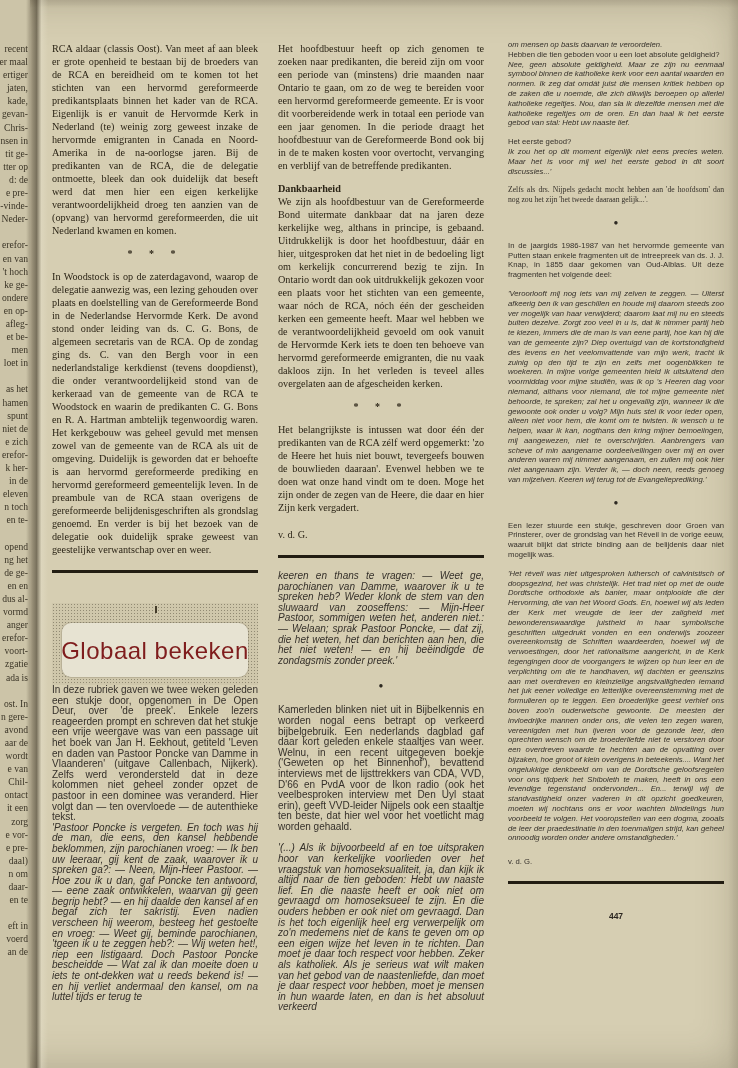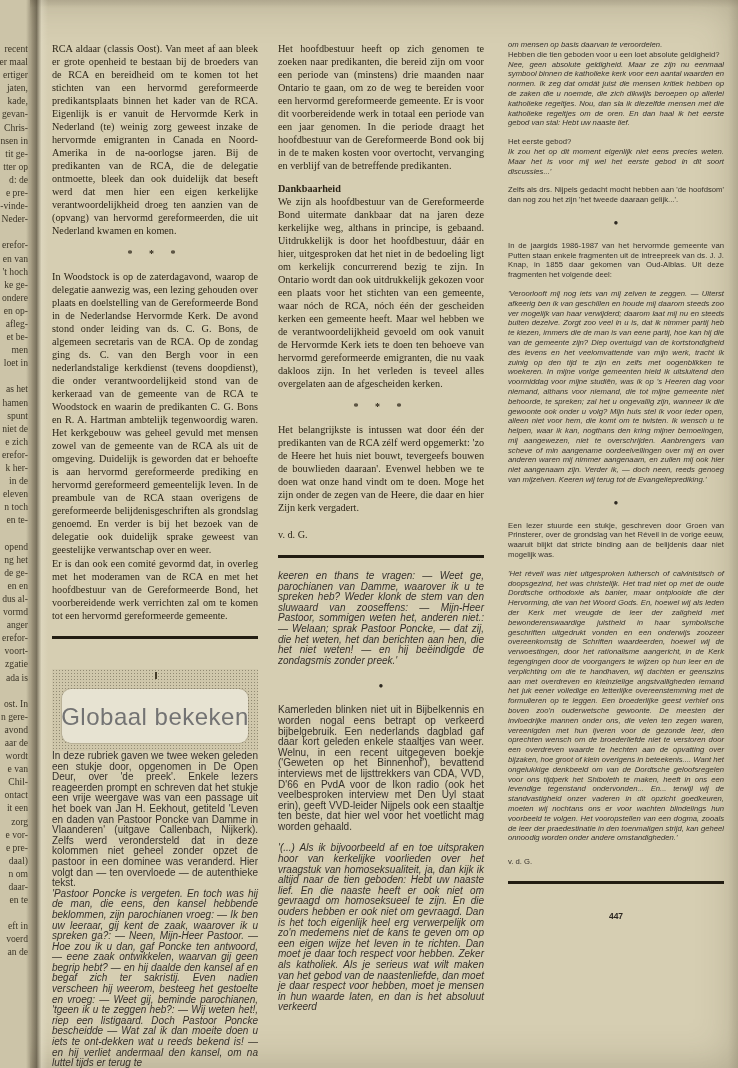--- a/index.html
+++ b/index.html
@@ -47,21 +47,21 @@
     background-size:3px 3px;}
   .globaal-header .artifact{position:absolute;left:50%;top:3px;width:2px;height:7px;
     background:#443c2a;}
   .title-plate{
     position:absolute;left:10px;right:10px;top:20px;bottom:8px;
     background:#e7e3d2;border-radius:9px;
     display:flex;align-items:center;justify-content:center;
     box-shadow:0 0 0 1px rgba(120,112,90,.25);
   }
   .title-plate span{
-    font-family:"Liberation Sans",sans-serif;font-size:24px;color:#737373;
+    font-family:"Liberation Sans",sans-serif;font-size:24px;color:#7f1d1d;
     letter-spacing:.5px;white-space:nowrap;
   }
   .sans{font-family:"Liberation Sans",sans-serif;font-size:10px;line-height:10.6px;
         color:#35302a;}
   .it{font-style:italic;}
   .col3 .q{font-style:italic;}
   .col3 .r{font-style:normal;}
   .col3 p{margin:0;}
   .col3 .blk{margin-bottom:9px;}
   .pagenum{font-family:"Liberation Sans",sans-serif;font-weight:bold;
@@ -145,21 +145,20 @@
 eft in
 voerd
 an de</div>
   </div>
   <div class="binding"></div>
 
   <div class="col col1">
     <p>RCA aldaar (classis Oost). Van meet af aan bleek er grote openheid te bestaan bij de broeders van de RCA en bereidheid om te komen tot het stichten van een hervormd gereformeerde predikantsplaats binnen het kader van de RCA. Eigenlijk is er vanuit de Hervormde Kerk in Nederland (te) weinig zorg geweest inzake de hervormde emigranten in Canada en Noord-Amerika in de na-oorlogse jaren. Bij de predikanten van de RCA, die de delegatie ontmoette, bleek dan ook duidelijk dat beseft werd dat men hier een eigen kerkelijke verantwoordelijkheid droeg ten aanzien van de (opvang) van hervormd gereformeerden, die uit Nederland kwamen en komen.</p>
     <div class="star-sep">* * *</div>
     <p>In Woodstock is op de zaterdagavond, waarop de delegatie aanwezig was, een lezing gehouden over plaats en doelstelling van de Gereformeerde Bond in de Nederlandse Hervormde Kerk. De avond stond onder leiding van ds. C. G. Bons, de algemeen secretaris van de RCA. Op de zondag ging ds. C. van den Bergh voor in een nederlandstalige kerkdienst (tevens doopdienst), die onder verantwoordelijkeid stond van de kerkeraad van de gemeente van de RCA te Woodstock en waarin de predikanten C. G. Bons en R. A. Hartman ambtelijk tegenwoordig waren. Het kerkgebouw was geheel gevuld met mensen zowel van de gemeente van de RCA als uit de omgeving. Duidelijk is geworden dat er behoefte is aan hervormd gereformeerde prediking en hervormd gereformeerd gemeentelijk leven. In de preambule van de RCA staan overigens de gereformeerde belijdenisgeschriften als grondslag genoemd. En verder is bij het bezoek van de delegatie ook duidelijk sprake geweest van geestelijke verwantschap over en weer.</p>
-    <p style="margin-top:1px;">Er is dan ook een comité gevormd dat, in overleg met het moderamen van de RCA en met het hoofdbestuur van de Gereformeerde Bond, het voorbereidende werk verrichten zal om te komen tot een hervormd gereformeerde gemeente.</p>
     <div class="rule"></div>
 
     <div class="globaal-header">
       <div class="artifact"></div>
       <div class="title-plate">
         <span>Globaal bekeken</span>
       </div>
     </div>
 
     <p class="sans globaal-intro">In deze rubriek gaven we twee weken geleden een stukje door, opgenomen in De Open Deur, over 'de preek'. Enkele lezers reageerden prompt en schreven dat het stukje een vrije weergave was van een passage uit het boek van Jan H. Eekhout, getiteld 'Leven en daden van Pastoor Poncke van Damme in Vlaanderen' (uitgave Callenbach, Nijkerk). Zelfs werd verondersteld dat in deze kolommen niet geheel zonder opzet de pastoor in een dominee was veranderd. Hier volgt dan — ten overvloede — de autenthieke tekst.</p>
@@ -180,21 +179,21 @@
     <p class="sans">Kamerleden blinken niet uit in Bijbelkennis en worden nogal eens betrapt op verkeerd bijbelgebruik. Een nederlands dagblad gaf daar kort geleden enkele staaltjes van weer. Welnu, in een recent uitgegeven boekje ('Geweten op het Binnenhof'), bevattend interviews met de lijsttrekkers van CDA, VVD, D'66 en PvdA voor de Ikon radio (ook het veelbesproken interview met Den Uyl staat erin), geeft VVD-leider Nijpels ook een staaltje ten beste, dat hier wel voor het voetlicht mag worden gehaald.</p>
     <p class="sans it" style="margin-top:11px;">'(...) Als ik bijvoorbeeld af en toe uitspraken hoor van kerkelijke voorlieden over het vraagstuk van homoseksualiteit, ja, dan kijk ik altijd naar de tien geboden: Hebt uw naaste lief. En die naaste heeft er ook niet om gevraagd om homoseksueel te zijn. En die ouders hebben er ook niet om gevraagd. Dan is het toch eigenlijk heel erg verwerpelijk om zo'n medemens niet de kans te geven om op een eigen wijze het leven in te richten. Dan moet je daar toch respect voor hebben. Zeker als katholiek. Als je serieus wat wilt maken van het gebod van de naastenliefde, dan moet je daar respect voor hebben, moet je mensen in hun waarde laten, en dan is het absoluut verkeerd</p>
   </div>
 
   <div class="col col3">
     <p class="q">om mensen op basis daarvan te veroordelen.</p>
     <p class="r">Hebben die tien geboden voor u een loet absolute geldigheid?</p>
     <p class="q blk">Nee, geen absolute geldigheid. Maar ze zijn nu eenmaal symbool binnen de katholieke kerk voor een aantal waarden en normen. Ik zeg dat omdát juist die mensen kritiek hebben op de zaken die u noemde, die zich dikwijls beroepen op allerlei katholieke regeltjes. Nou, dan sla ik diezelfde mensen met die katholieke regeltjes om de oren. En dan haal ik het eerste gebod van stal: Hebt uw naaste lief.</p>
     <p class="r">Het eerste gebod?</p>
     <p class="q blk">Ik zou het op dit moment eigenlijk niet eens precies weten. Maar het is voor mij wel het eerste gebod in dit soort discussies...'</p>
-    <p class="r blk" style="">Zelfs als drs. Nijpels gedacht mocht hebben aan 'de hoofdsom' dan nog zou het zijn 'het tweede daaraan gelijk...'.</p>
+    <p class="r blk" style="font-family:Liberation Serif, serif;">Zelfs als drs. Nijpels gedacht mocht hebben aan 'de hoofdsom' dan nog zou het zijn 'het tweede daaraan gelijk...'.</p>
 
     <div class="bullet-sep">●</div>
 
     <p class="r blk">In de jaargids 1986-1987 van het hervormde gemeente van Putten staan enkele fragmenten uit de intreepreek van ds. J. J. Knap, in 1855 daar gekomen van Oud-Alblas. Uit deze fragmenten het volgende deel:</p>
     <p class="q blk">'Veroorlooft mij nog iets van mij zelven te zeggen. — Uiterst afkeerig ben ik van geschillen en houde mij daarom steeds zoo ver mogelijk van haar verwijderd; daarom laat mij nu en steeds buiten dezelve. Zorgt zoo veel in u is, dat ik nimmer partij heb te kiezen, immers die de man is van eene partij, hoe kan hij die van de gemeente zijn? Diep overtuigd van de kortstondigheid des levens en het veelomvattende van mijn werk, tracht ik zuinig op den tijd te zijn en zelfs met oogenblikken te woekeren. In mijne vorige gemeenten hield ik uitsluitend den voormiddag voor mijne studiën, was ik op 's Heeren dag voor niemand, althans voor niemand, die tot mijne gemeente niet behoorde, te spreken; zal het u ongevallig zijn, wanneer ik die gewoonte ook onder u volg? Mijn huis stel ik voor ieder open, alleen niet voor hem, die komt om te twisten. Ik wensch u te helpen, waar ik kan, nogthans den kring mijner bemoeiingen, mij aangewezen, niet te overschrijden. Aanbrengers van scheve of min aangename oordeelvellingen over mij en over anderen waren mij nimmer aangenaam, en zullen mij ook hier niet aangenaam zijn. Verder ik, — doch neen, reeds genoeg van mijzelven. Keeren wij terug tot de Evangelieprediking.'</p>
 
     <div class="bullet-sep">●</div>
 
     <p class="r blk">Een lezer stuurde een stukje, geschreven door Groen van Prinsterer, over de grondslag van het Réveil in de vorige eeuw, waaruit blijkt dat stricte binding aan de belijdenis daar niet mogelijk was.</p>
     <p class="q blk">'Het réveil was niet uitgesproken luthersch of calvinistisch of doopsgezind, het was christelijk. Het trad niet op met de oude Dordtsche orthodoxie als banier, maar ontplooide die der Hervorming, die van het Woord Gods. En, hoewel wij als leden der Kerk met vreugde de leer der zaligheid met bewonderenswaardige juistheid in haar symbolische geschriften uitgedrukt vonden en een onderwijs zoozeer overeenkomstig de Schriften waardeerden, hoewel wij de verwoestingen, door het rationalisme aangericht, in de Kerk tegengingen door de voorgangers te wijzen op hun leer en de verplichting om die te handhaven, wij dachten er geenszins aan met overdreven en kleinzielige angstvalligheden iemand het juk eener volledige en letterlijke overeenstemming met de formulieren op te leggen. Een broederlijke geest verhief ons boven zoo'n ouderwetsche gewoonte. De meesten der invloedrijke mannen onder ons, die velen ten zegen waren, vereenigden met hun ijveren voor de gezonde leer, den oprechten wensch om de broederliefde niet te verstoren door een overdreven waarde te hechten aan de opvatting over bijzaken, hoe groot of klein overigens in beteekenis.... Want het ongelukkige denkbeeld om van de Dordtsche geloofsregelen voor ons tijdperk het Shiboleth te maken, heeft in ons een levendige tegenstand ondervonden... En... terwijl wij de standvastigheid onzer vaderen in dit opzicht goedkeuren, moeten wij nochtans ons er voor wachten blindelings hun voorbeeld te volgen. Het vooropstellen van een dogma, zooals de leer der praedestinatie in den toenmaligen strijd, kan geheel onnoodig worden onder andere omstandigheden.'</p>

